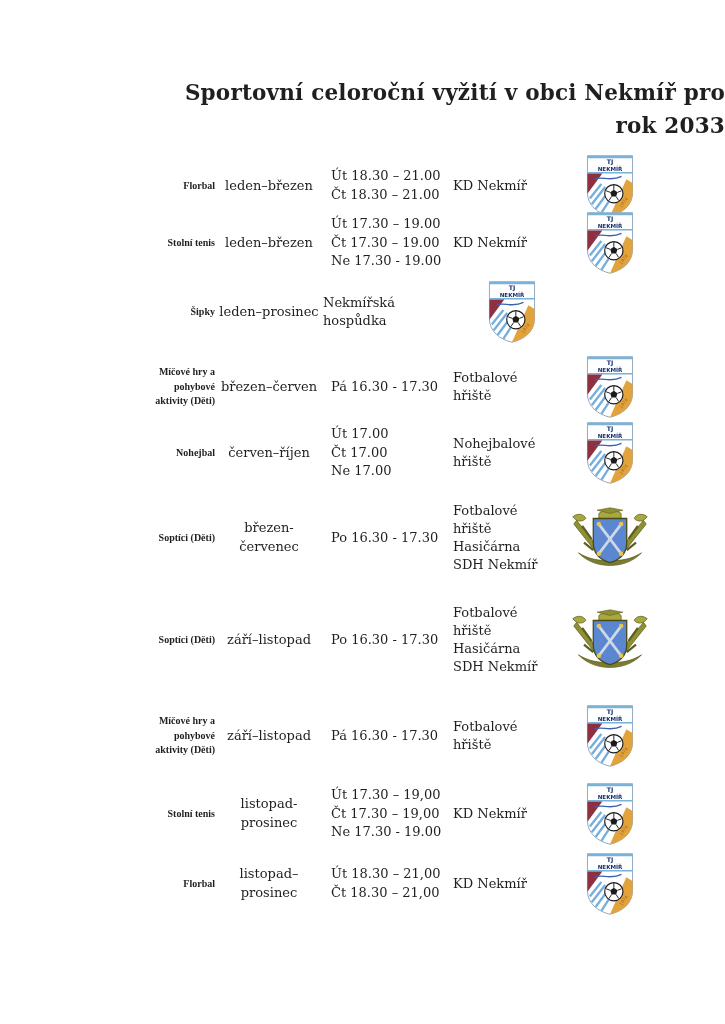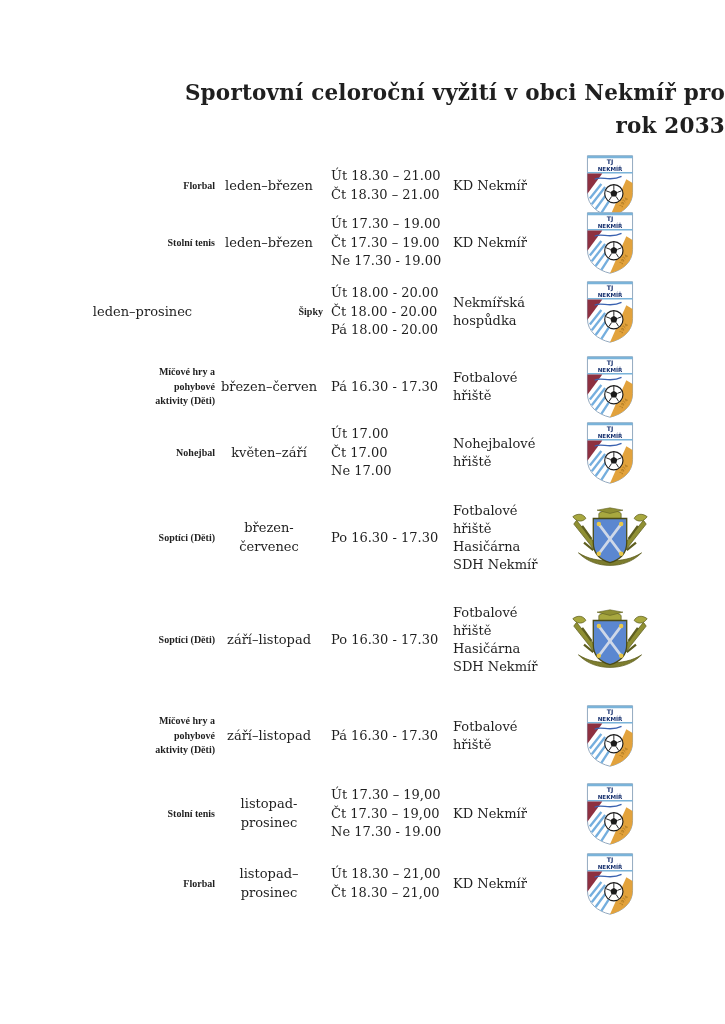--- a/index.html
+++ b/index.html
@@ -127,25 +127,22 @@
 Ne 17.30 - 19.00</div>
     <div class="cell venue">KD Nekmíř</div>
     <div class="logocell">
       <svg class="tj-badge">
           <use href="#tj-logo"></use>
         </svg>
     </div>
   </div>
 
   <div class="row" style="top:277px">
+    <div class="cell name">Šipky</div>
     <div class="cell months">leden–prosinec</div>
-    <div class="cell name">Šipky</div>
-    <div class="cell times">Út 18.00 - 20.00
-Čt 18.00 - 20.00
-Pá 18.00 - 20.00</div>
     <div class="cell venue">Nekmířská
 hospůdka</div>
     <div class="logocell">
       <svg class="tj-badge">
           <use href="#tj-logo"></use>
         </svg>
     </div>
   </div>
 
   <div class="row" style="top:352px">
@@ -158,21 +155,21 @@
 hřiště</div>
     <div class="logocell">
       <svg class="tj-badge">
           <use href="#tj-logo"></use>
         </svg>
     </div>
   </div>
 
   <div class="row" style="top:418px">
     <div class="cell name">Nohejbal</div>
-    <div class="cell months">květen–září</div>
+    <div class="cell months">červen–říjen</div>
     <div class="cell times">Út 17.00
 Čt 17.00
 Ne 17.00</div>
     <div class="cell venue">Nohejbalové
 hřiště</div>
     <div class="logocell">
       <svg class="tj-badge">
           <use href="#tj-logo"></use>
         </svg>
     </div>

